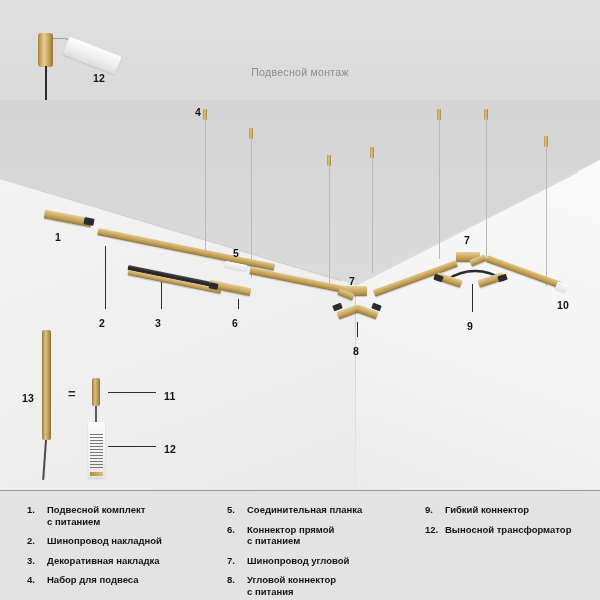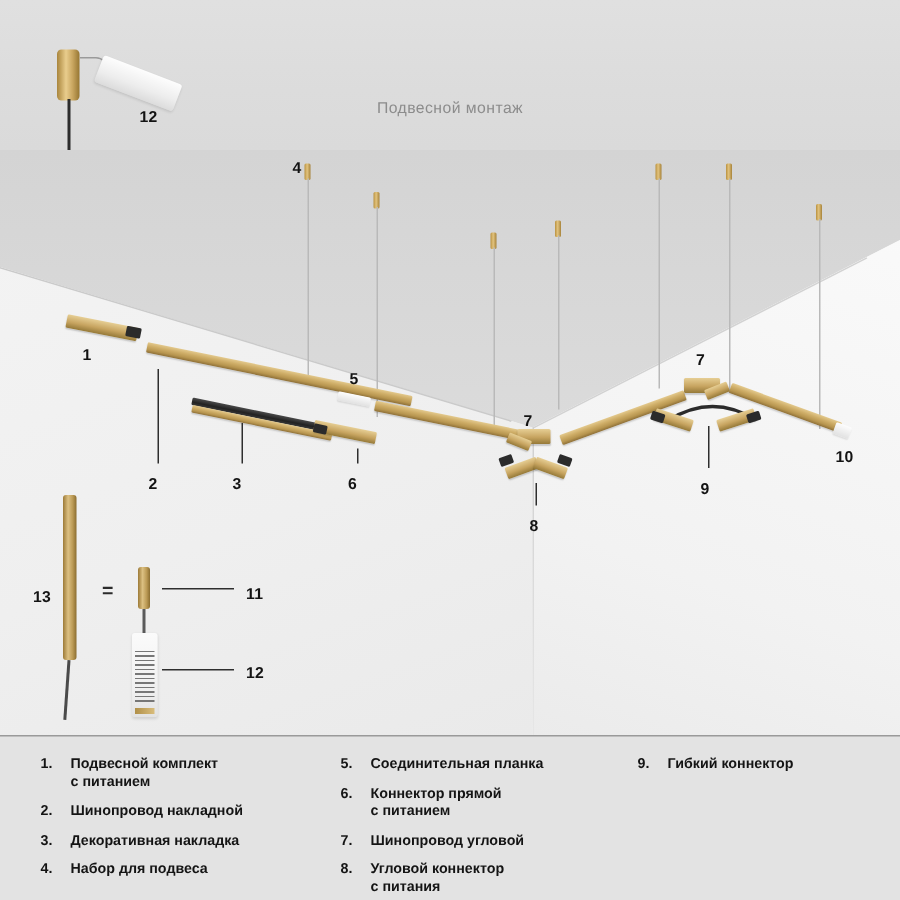--- a/index.html
+++ b/index.html
@@ -261,16 +261,20 @@
           <div class="lnum">8.</div>
           <div class="ltxt">Угловой коннектор
 с питания</div>
         </div>
       </div>
     <div class="lcol c3" id="legend-col-2">
         <div class="litem">
           <div class="lnum">9.</div>
           <div class="ltxt">Гибкий коннектор</div>
         </div>
+        <div class="litem">
+          <div class="lnum">12.</div>
+          <div class="ltxt">Выносной трансформатор</div>
+        </div>
       </div>
   </div>
 
 </div>
 
 </body></html>

